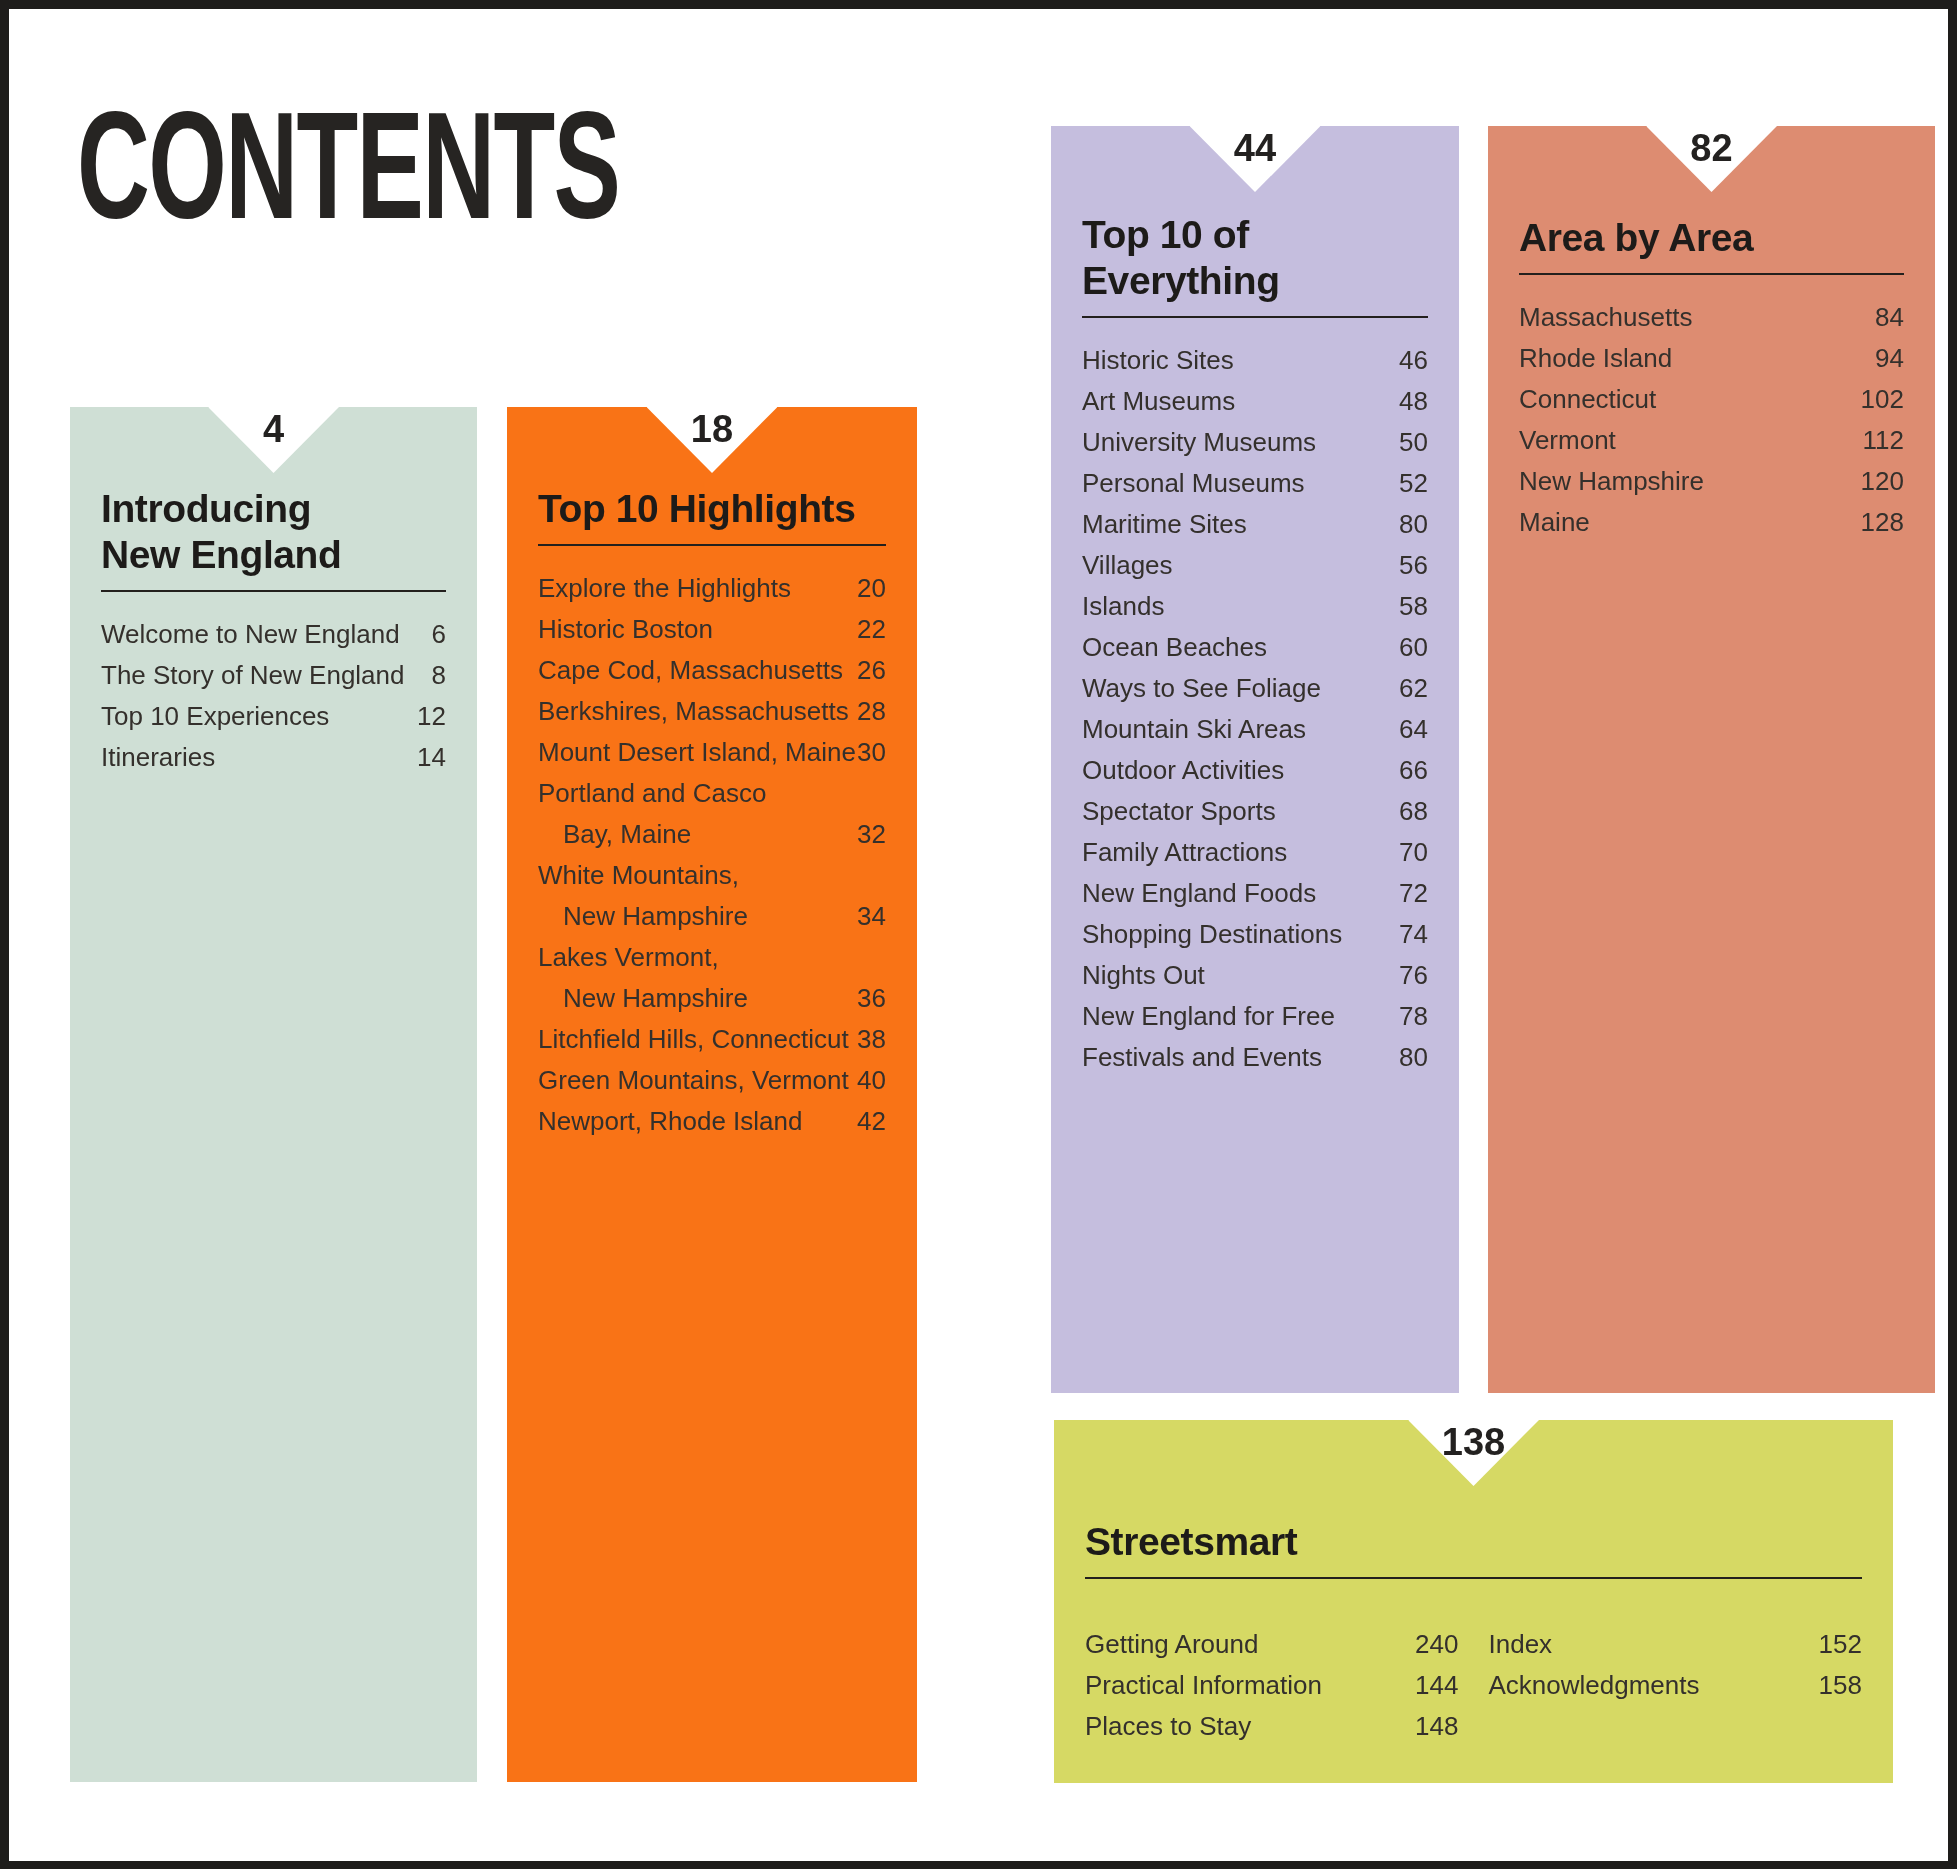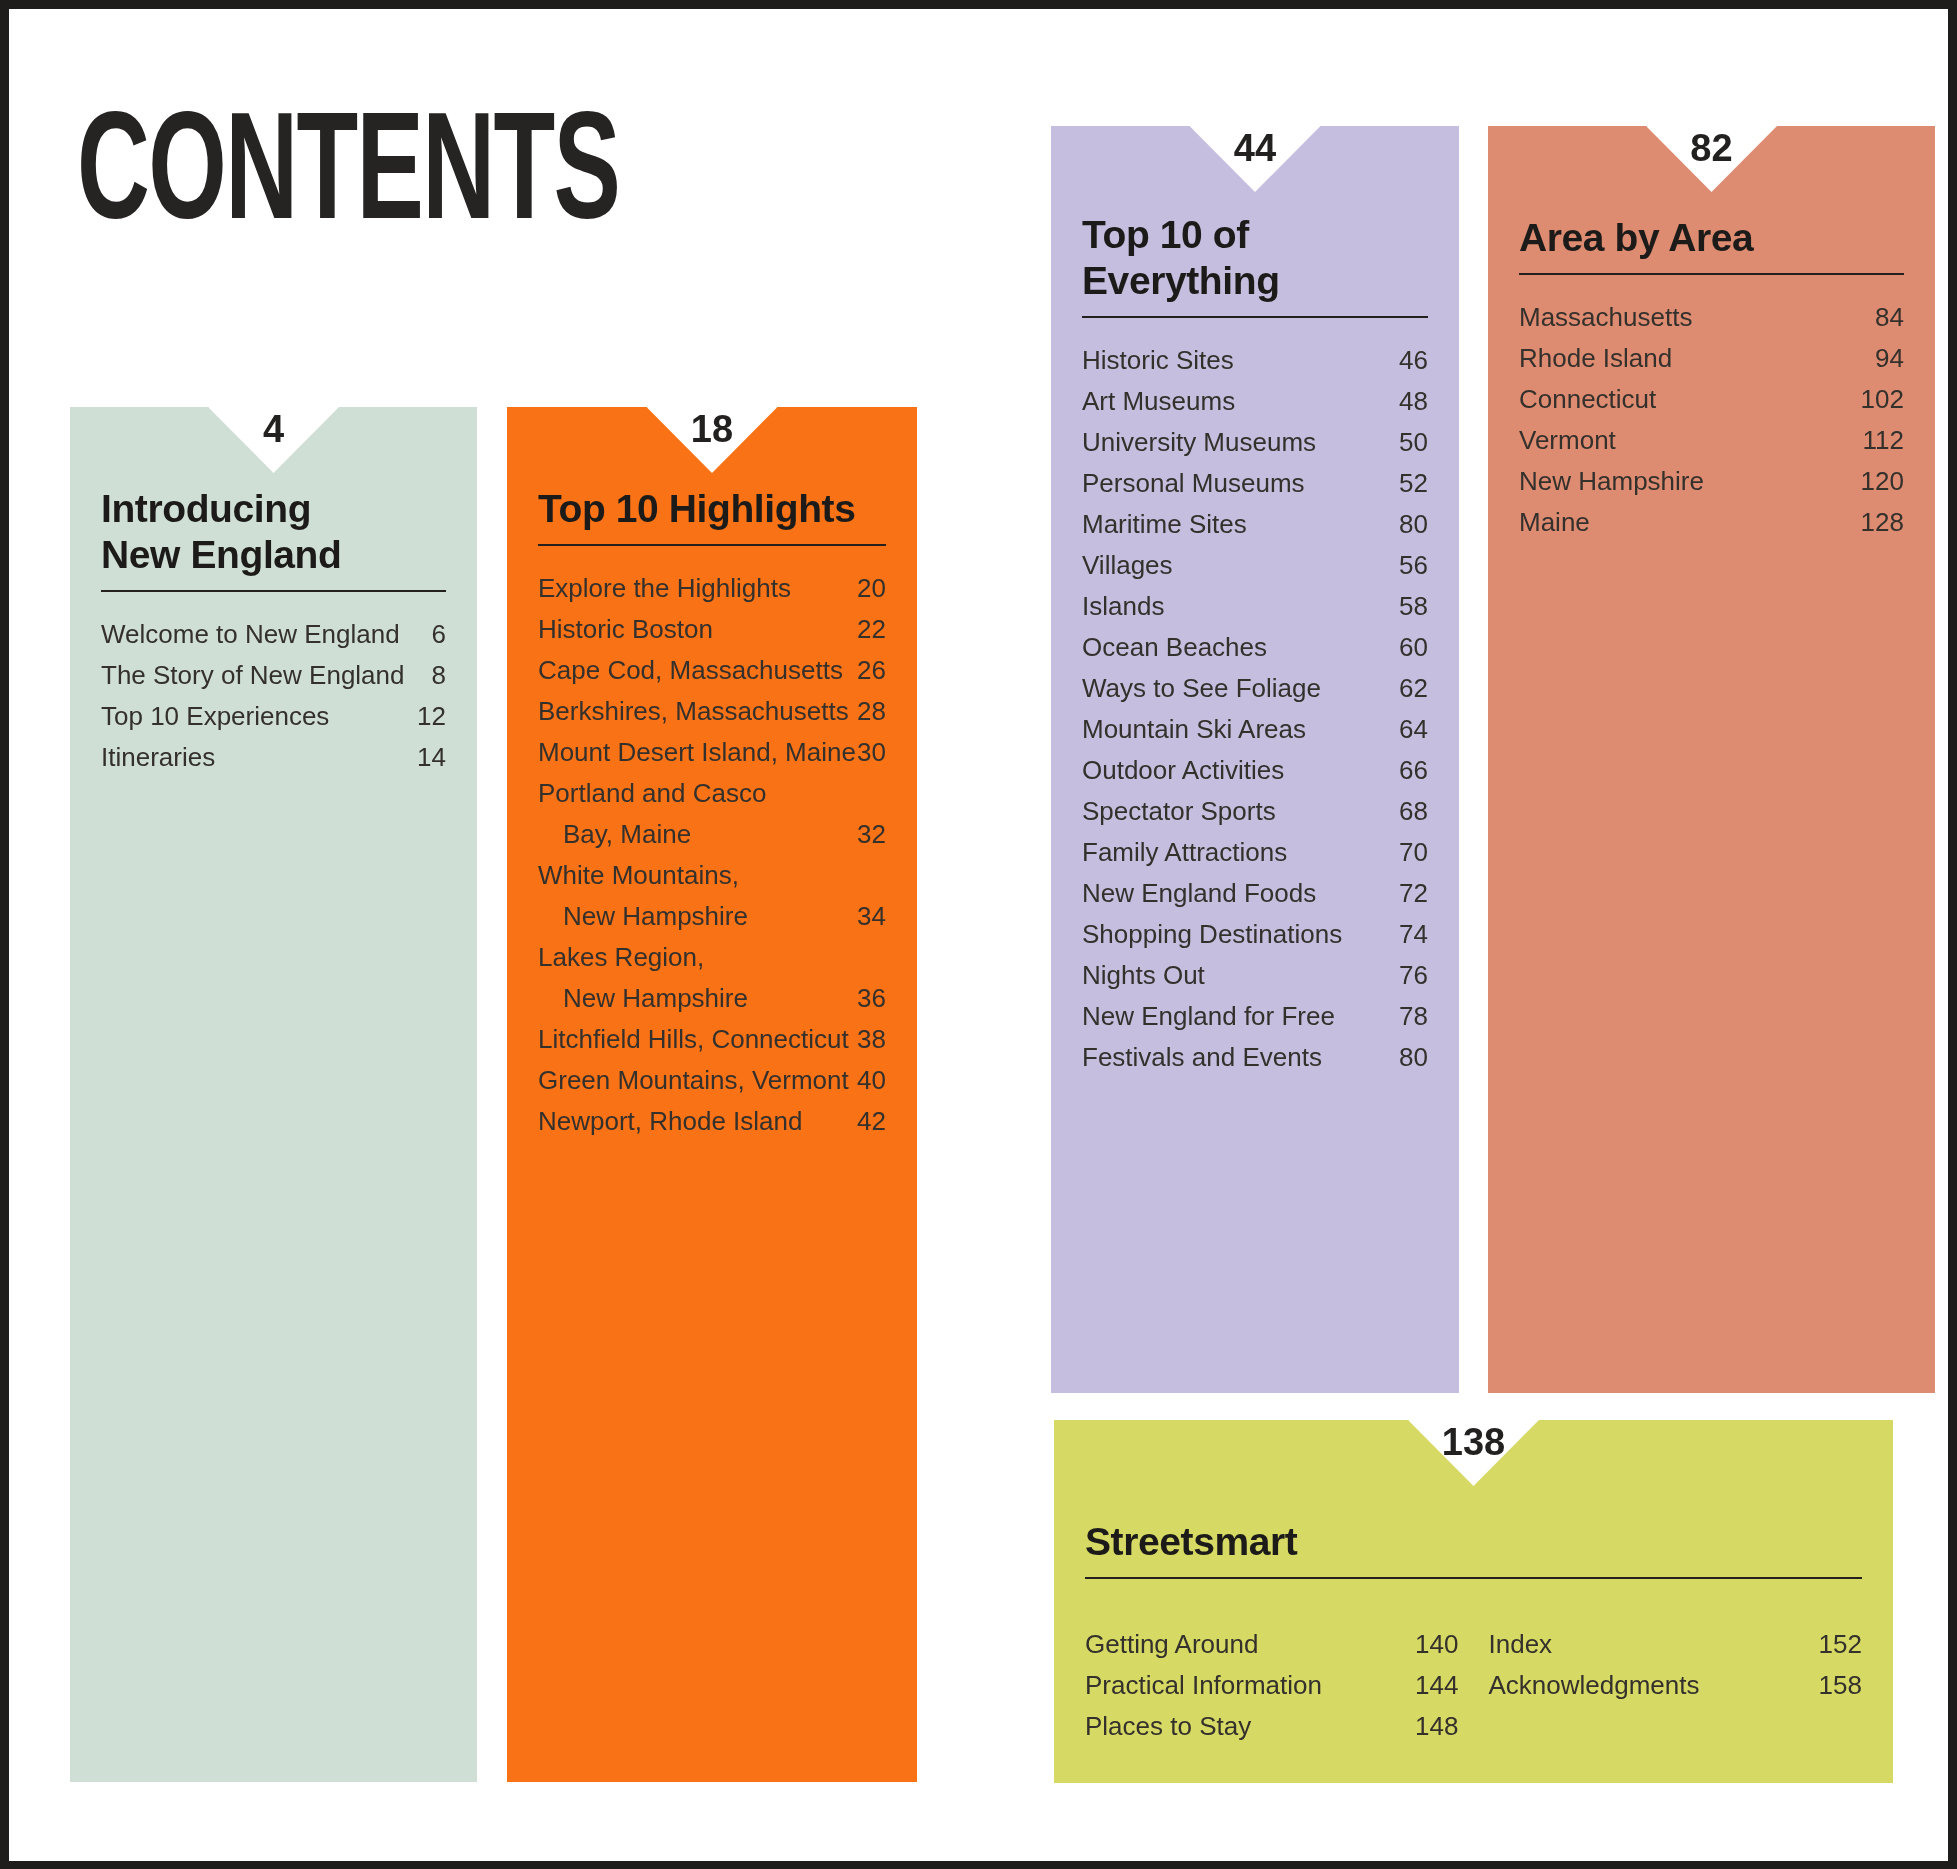--- a/index.html
+++ b/index.html
@@ -194,21 +194,21 @@
           </li>
           <li>
             <div class="lab">
               <div>White Mountains,</div>
               <div class="wrap">New Hampshire</div>
             </div>
             <div class="num">34</div>
           </li>
           <li>
             <div class="lab">
-              <div>Lakes Region,</div>
+              <div>Lakes Vermont,</div>
               <div class="wrap">New Hampshire</div>
             </div>
             <div class="num">36</div>
           </li>
           <li>
             <div class="lab">
               <div>Litchfield Hills, Connecticut</div>
             </div>
             <div class="num">38</div>
           </li>
@@ -403,21 +403,21 @@
       <div class="notch-num">138</div>
     </div>
     <div class="inner">
       <h2 class="sec-title">Streetsmart</h2>
       <div class="lists">
         <ul class="entries">
             <li>
               <div class="lab">
                 <div>Getting Around</div>
               </div>
-              <div class="num">140</div>
+              <div class="num">240</div>
             </li>
             <li>
               <div class="lab">
                 <div>Practical Information</div>
               </div>
               <div class="num">144</div>
             </li>
             <li>
               <div class="lab">
                 <div>Places to Stay</div>

